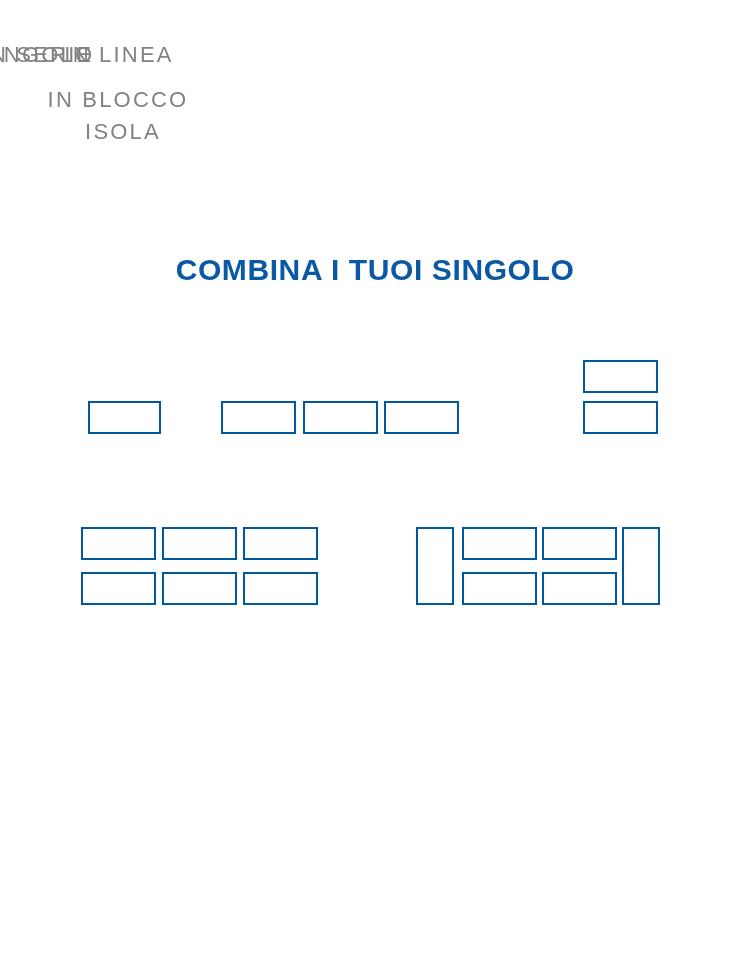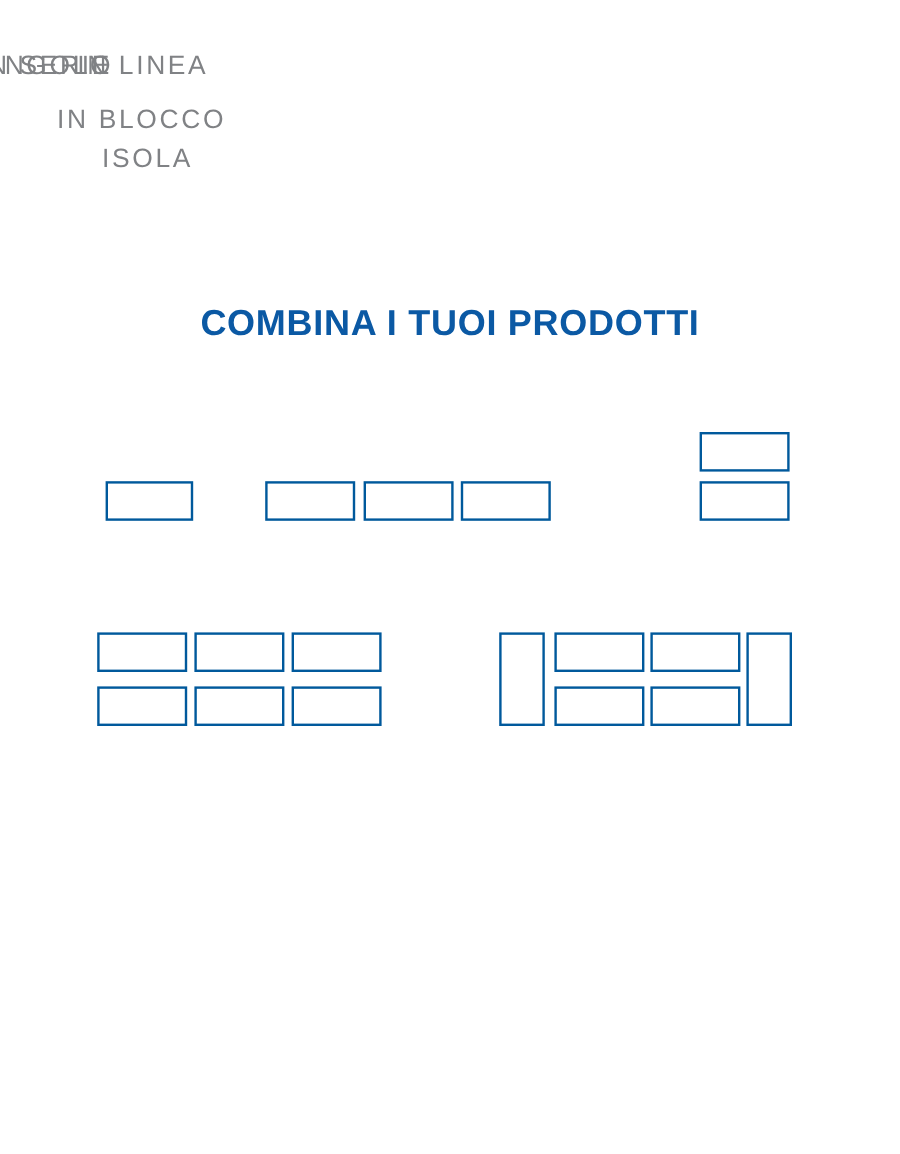--- a/index.html
+++ b/index.html
@@ -105,21 +105,21 @@
   #grp-isola .m2 { left: 126px; }
   #grp-isola .mr1 { top: 0; }
   #grp-isola .mr2 { top: 45px; }
   #lbl-isola { left: 38px; top: 87px; width: 170px; margin-top: 32px; }
 </style>
 </head>
 <body>
 
 <div class="infographic">
 
-  <div class="title">COMBINA I TUOI PRODOTTI</div>
+  <div class="title">COMBINA I TUOI SINGOLO</div>
 
   <div class="group" id="grp-singolo">
     <div class="cell"></div>
   </div>
   <div class="group-label" id="lbl-singolo">SINGOLO</div>
 
   <div class="group" id="grp-linea">
     <div class="cell c1"></div>
     <div class="cell c2"></div>
     <div class="cell c3"></div>

